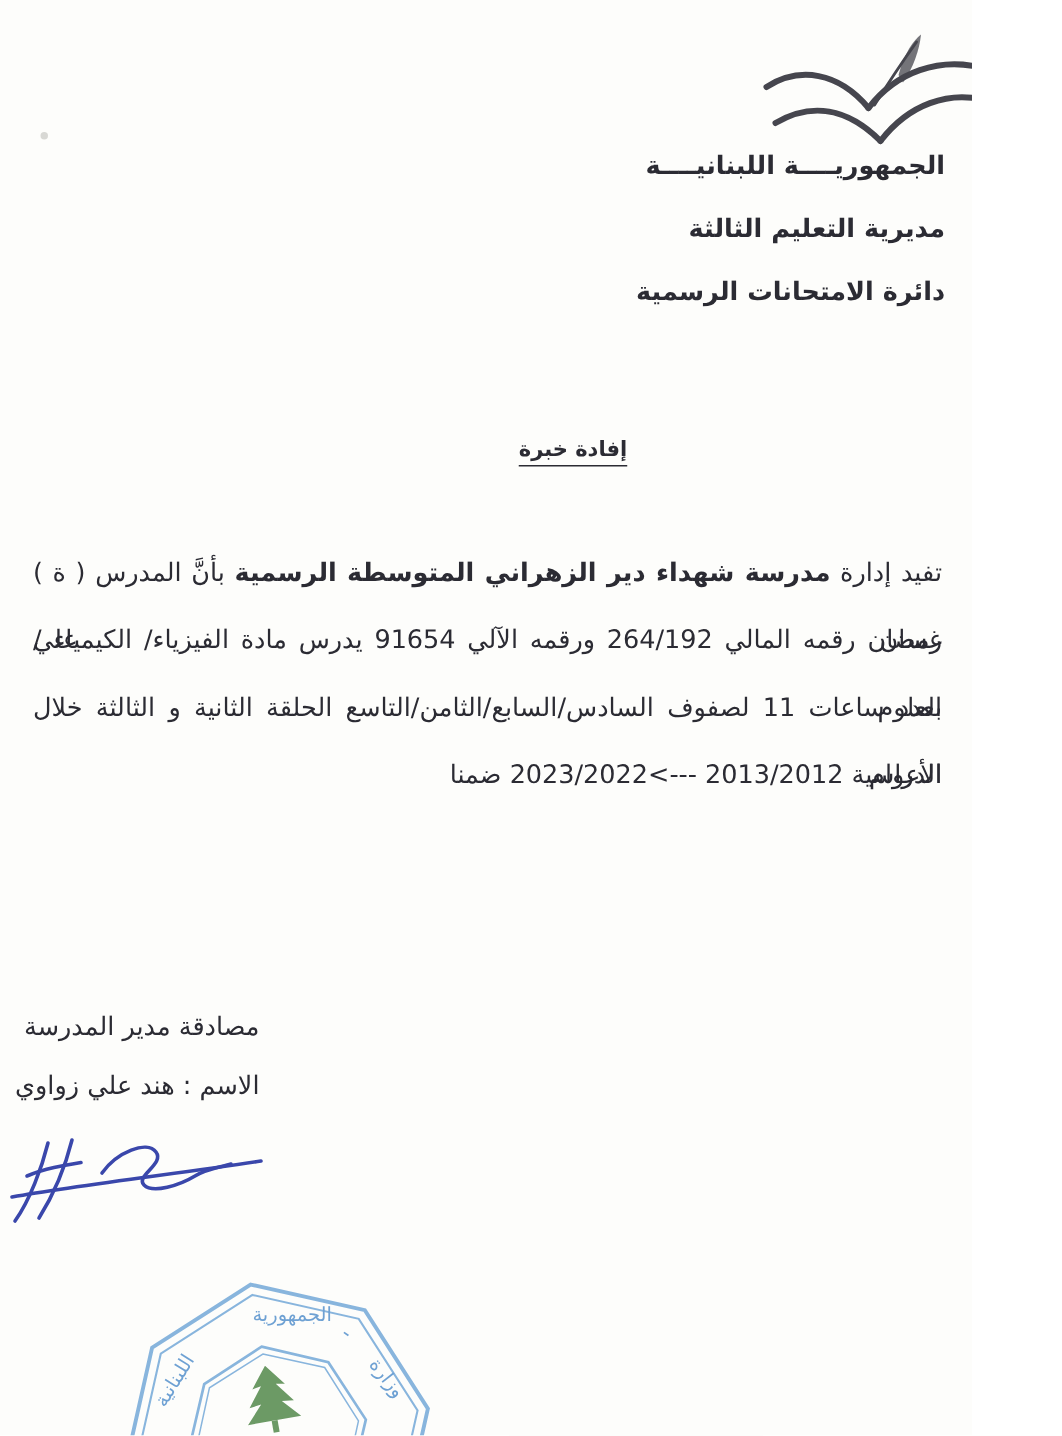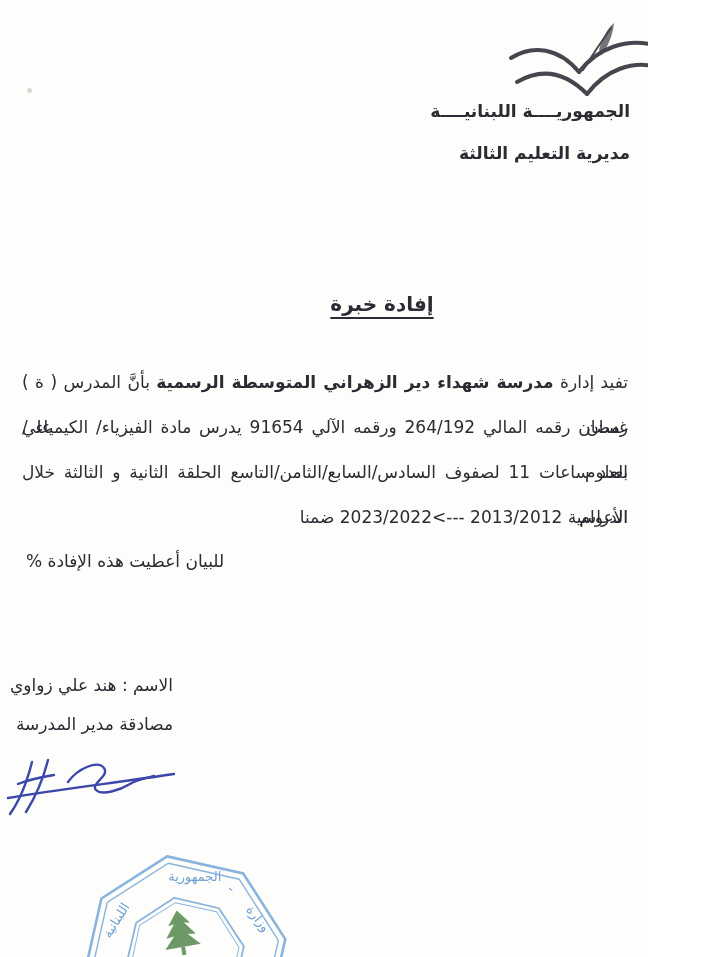--- a/index.html
+++ b/index.html
@@ -12,21 +12,21 @@
     position:relative; width:648px; height:957px; overflow:hidden;
     background:var(--paper); color:var(--ink);
     font-family:"DejaVu Sans", sans-serif; direction:rtl;
   }
   .speck{position:absolute; left:27px; top:88px; width:5px; height:5px;
     background:#d8d8d4; border-radius:50%;}
   .logo{position:absolute; left:503px; top:22px; width:152px; height:76px;}
   .letterhead{position:absolute; top:90px; right:18px; text-align:right;
     font-weight:bold; font-size:17px; line-height:42px; letter-spacing:.2px;}
   .doc-title{position:absolute; top:292px; left:308px; width:148px;
-    text-align:center; font-weight:bold; font-size:20px;
+    text-align:center; font-weight:bold; font-size:14px;
     text-decoration:underline; text-underline-offset:6px;}
   .body-par{position:absolute; top:360px; right:20px; left:22px; font-size:17px;}
   .b-line{height:45px; line-height:45px; text-align:right; white-space:nowrap;}
   .b-line.just{white-space:normal; text-align:justify; text-align-last:justify; text-justify:inter-word;}
   .bold{font-weight:bold;}
   .issuance{position:absolute; top:551px; left:26px; font-size:17px;}
   .sig-block{position:absolute; top:666px; right:475px; text-align:right;
     font-size:17px; line-height:39px; white-space:nowrap;}
   .signature-svg{position:absolute; left:2px; top:748px;}
   .stamp-wrap{position:absolute; left:78px; top:852px; width:212px; height:212px;
@@ -49,36 +49,36 @@
         <path d="M84,72 C104,46 130,40 150,44"></path>
       </g>
       <path d="M80,48 C90,32 98,20 108,6" fill="none" stroke="var(--logo-ink)" stroke-width="2" stroke-linecap="round"></path>
       <path d="M96,28 C100,13 106,5 111,1 C110,11 106,23 99,33 Z" fill="var(--logo-ink)" opacity="0.75"></path>
     </svg>
   </div>
 
   <div class="letterhead">
     <div>الجمهوريــــة اللبنانيــــة</div>
     <div>مديرية التعليم الثالثة</div>
+    <div>دائرة الامتحانات الرسمية</div>
   </div>
 
   <div class="doc-title">إفادة خبرة</div>
 
   <div class="body-par">
     <div class="b-line just"><span>تفيد إدارة </span><span class="bold">مدرسة شهداء دير الزهراني المتوسطة الرسمية</span><span> بأنَّ المدرس ( ة ) غسان علي</span></div>
     <div class="b-line just">رمضان رقمه المالي 264/192 ورقمه الآلي 91654 يدرس مادة الفيزياء/ الكيمياء / العلوم</div>
     <div class="b-line just">بعدد ساعات 11 لصفوف السادس/السابع/الثامن/التاسع  الحلقة الثانية و الثالثة خلال الأعوام</div>
     <div class="b-line">الدراسية 2013/2012 ---&gt;2023/2022 ضمنا</div>
   </div>
 
-  <div class="issuance">للبيان أعطيت هذه الإفادة %</div>
 
   <div class="sig-block">
+    <div>مصادقة مدير المدرسة</div>
     <div>الاسم : هند علي زواوي</div>
-    <div>مصادقة مدير المدرسة</div>
   </div>
 
   <svg class="signature-svg" width="178" height="72" viewBox="0 0 178 72">
     <g fill="none" stroke="var(--signature-ink)" stroke-width="2.4" stroke-linecap="round">
       <path d="M6,50 C50,42 120,34 172,26"></path>
       <path d="M30,14 C26,30 18,52 8,66"></path>
       <path d="M46,12 C42,28 34,48 24,64"></path>
       <path d="M16,36 C28,31 40,29 52,27"></path>
       <path d="M66,34 C76,20 96,12 102,20 C108,28 88,36 94,42 C100,48 118,42 128,36 C136,31 146,30 152,28"></path>
     </g>

